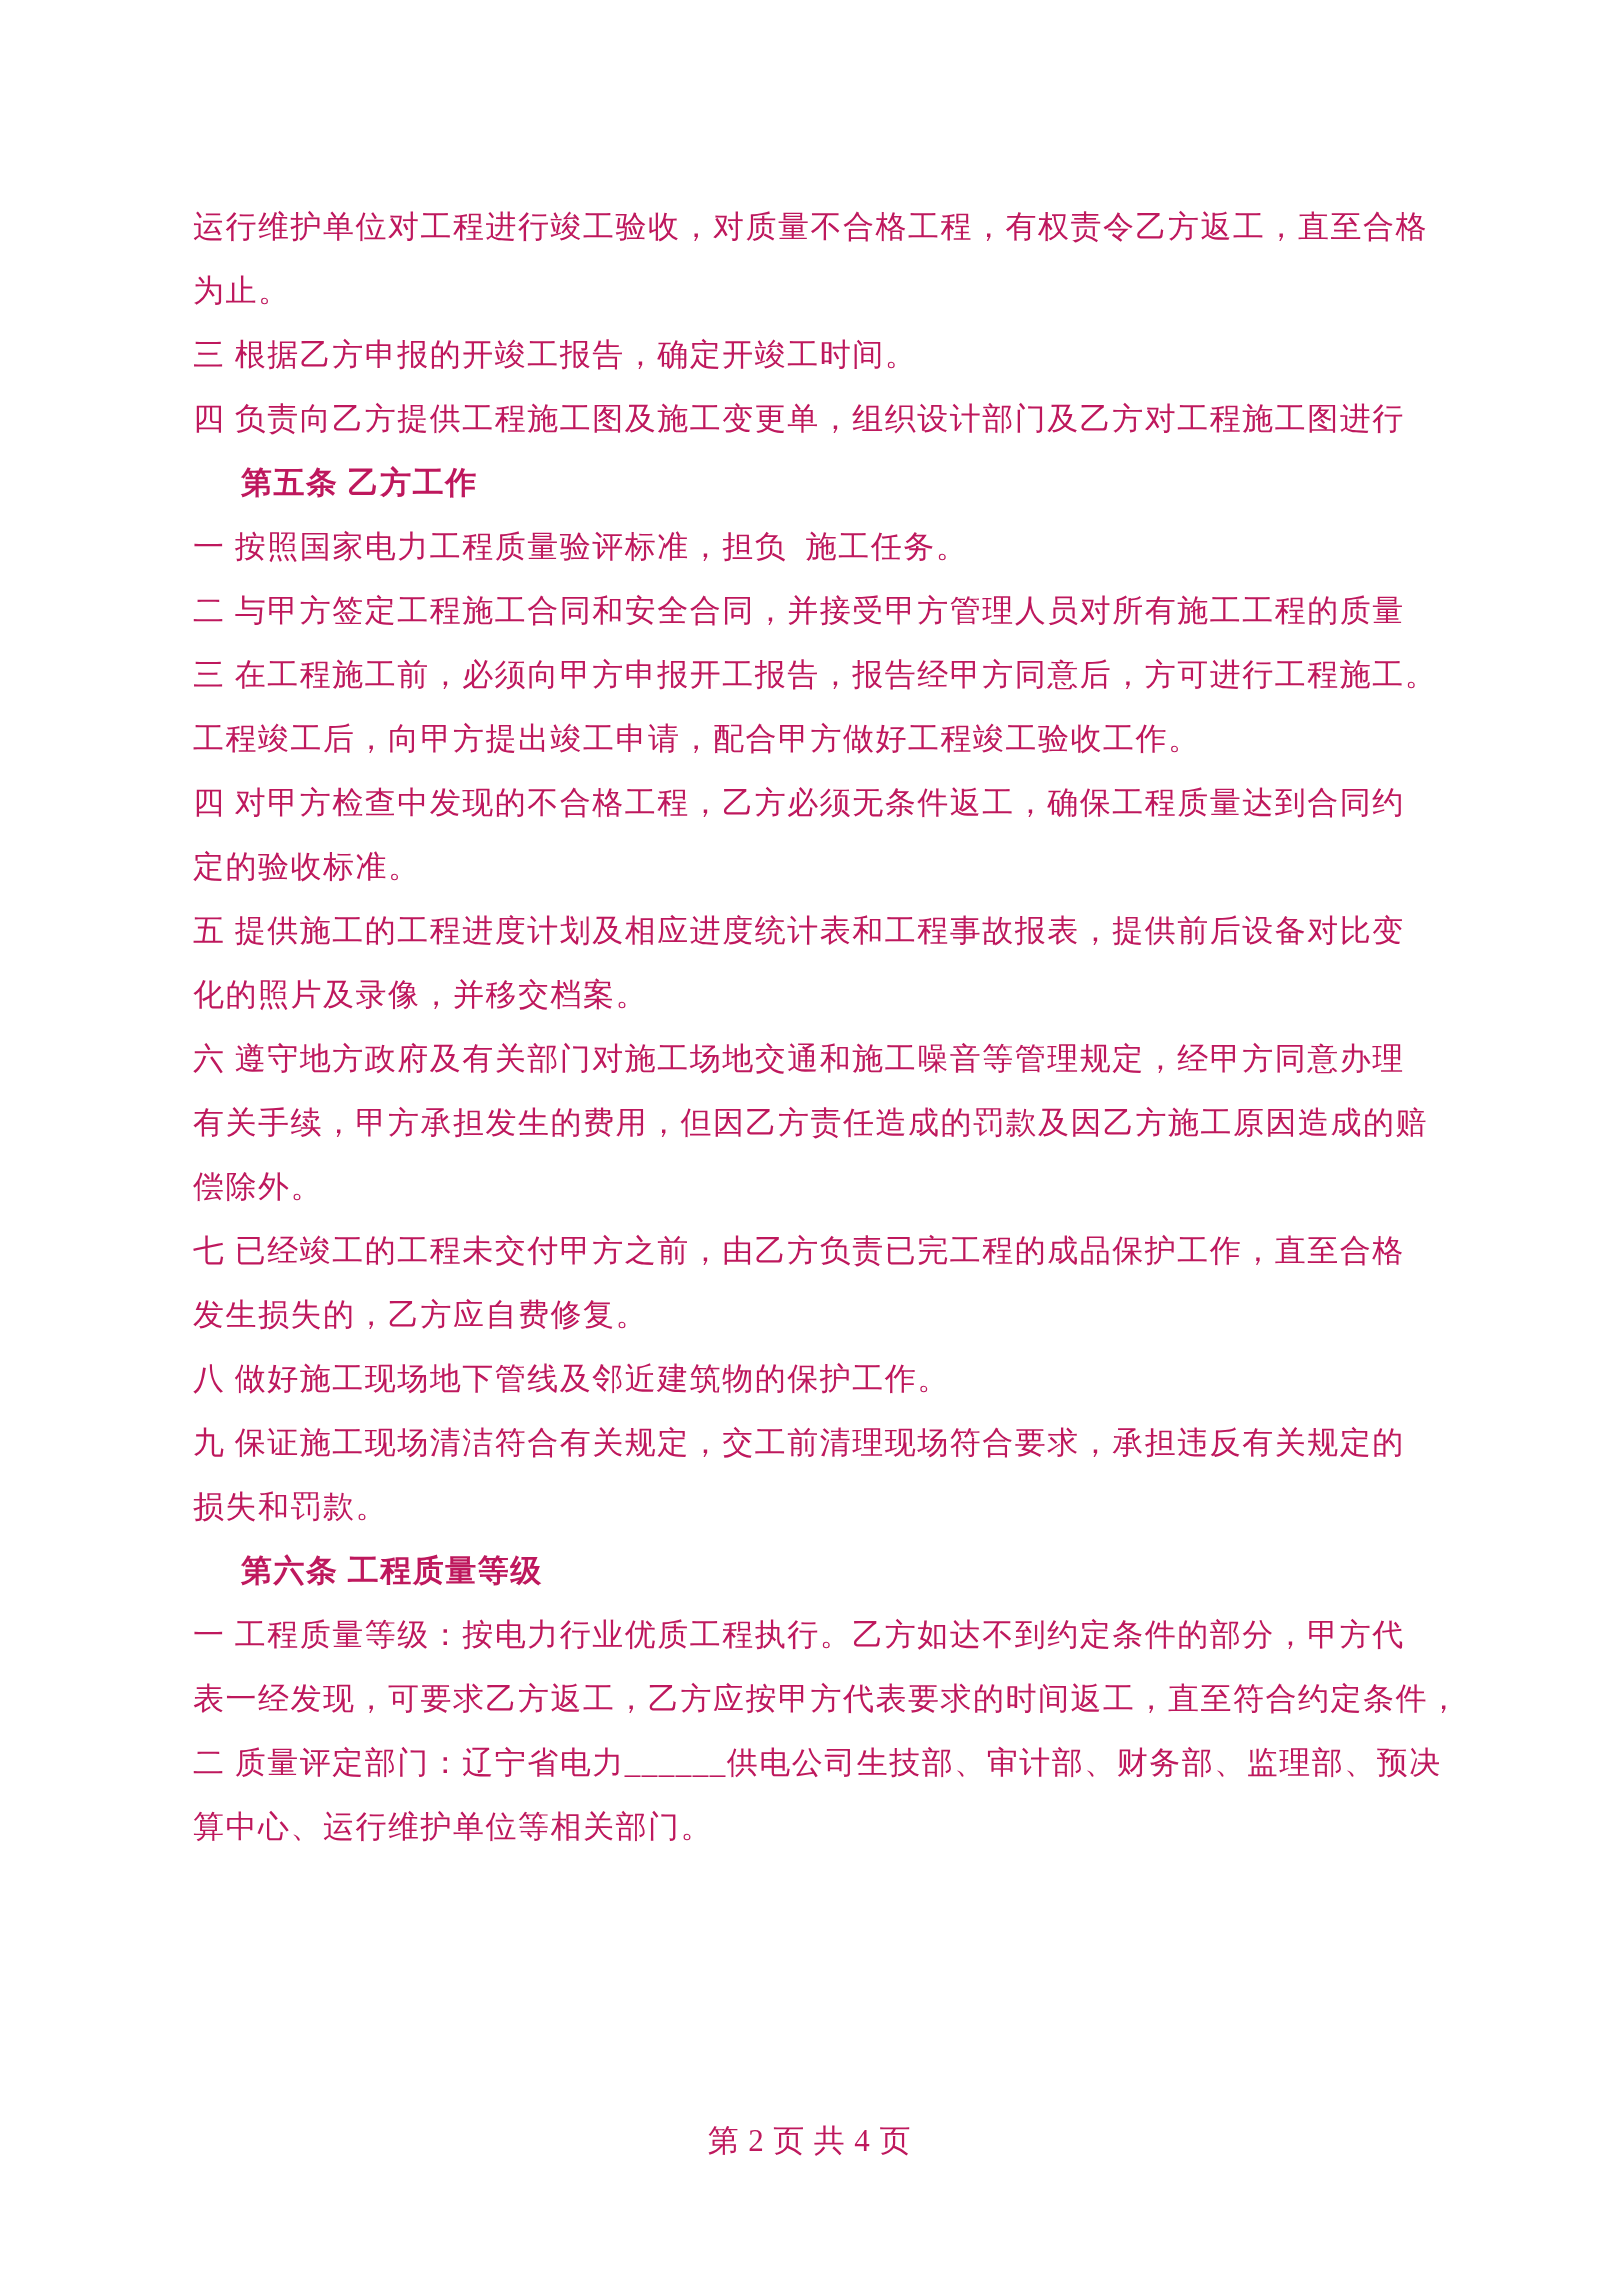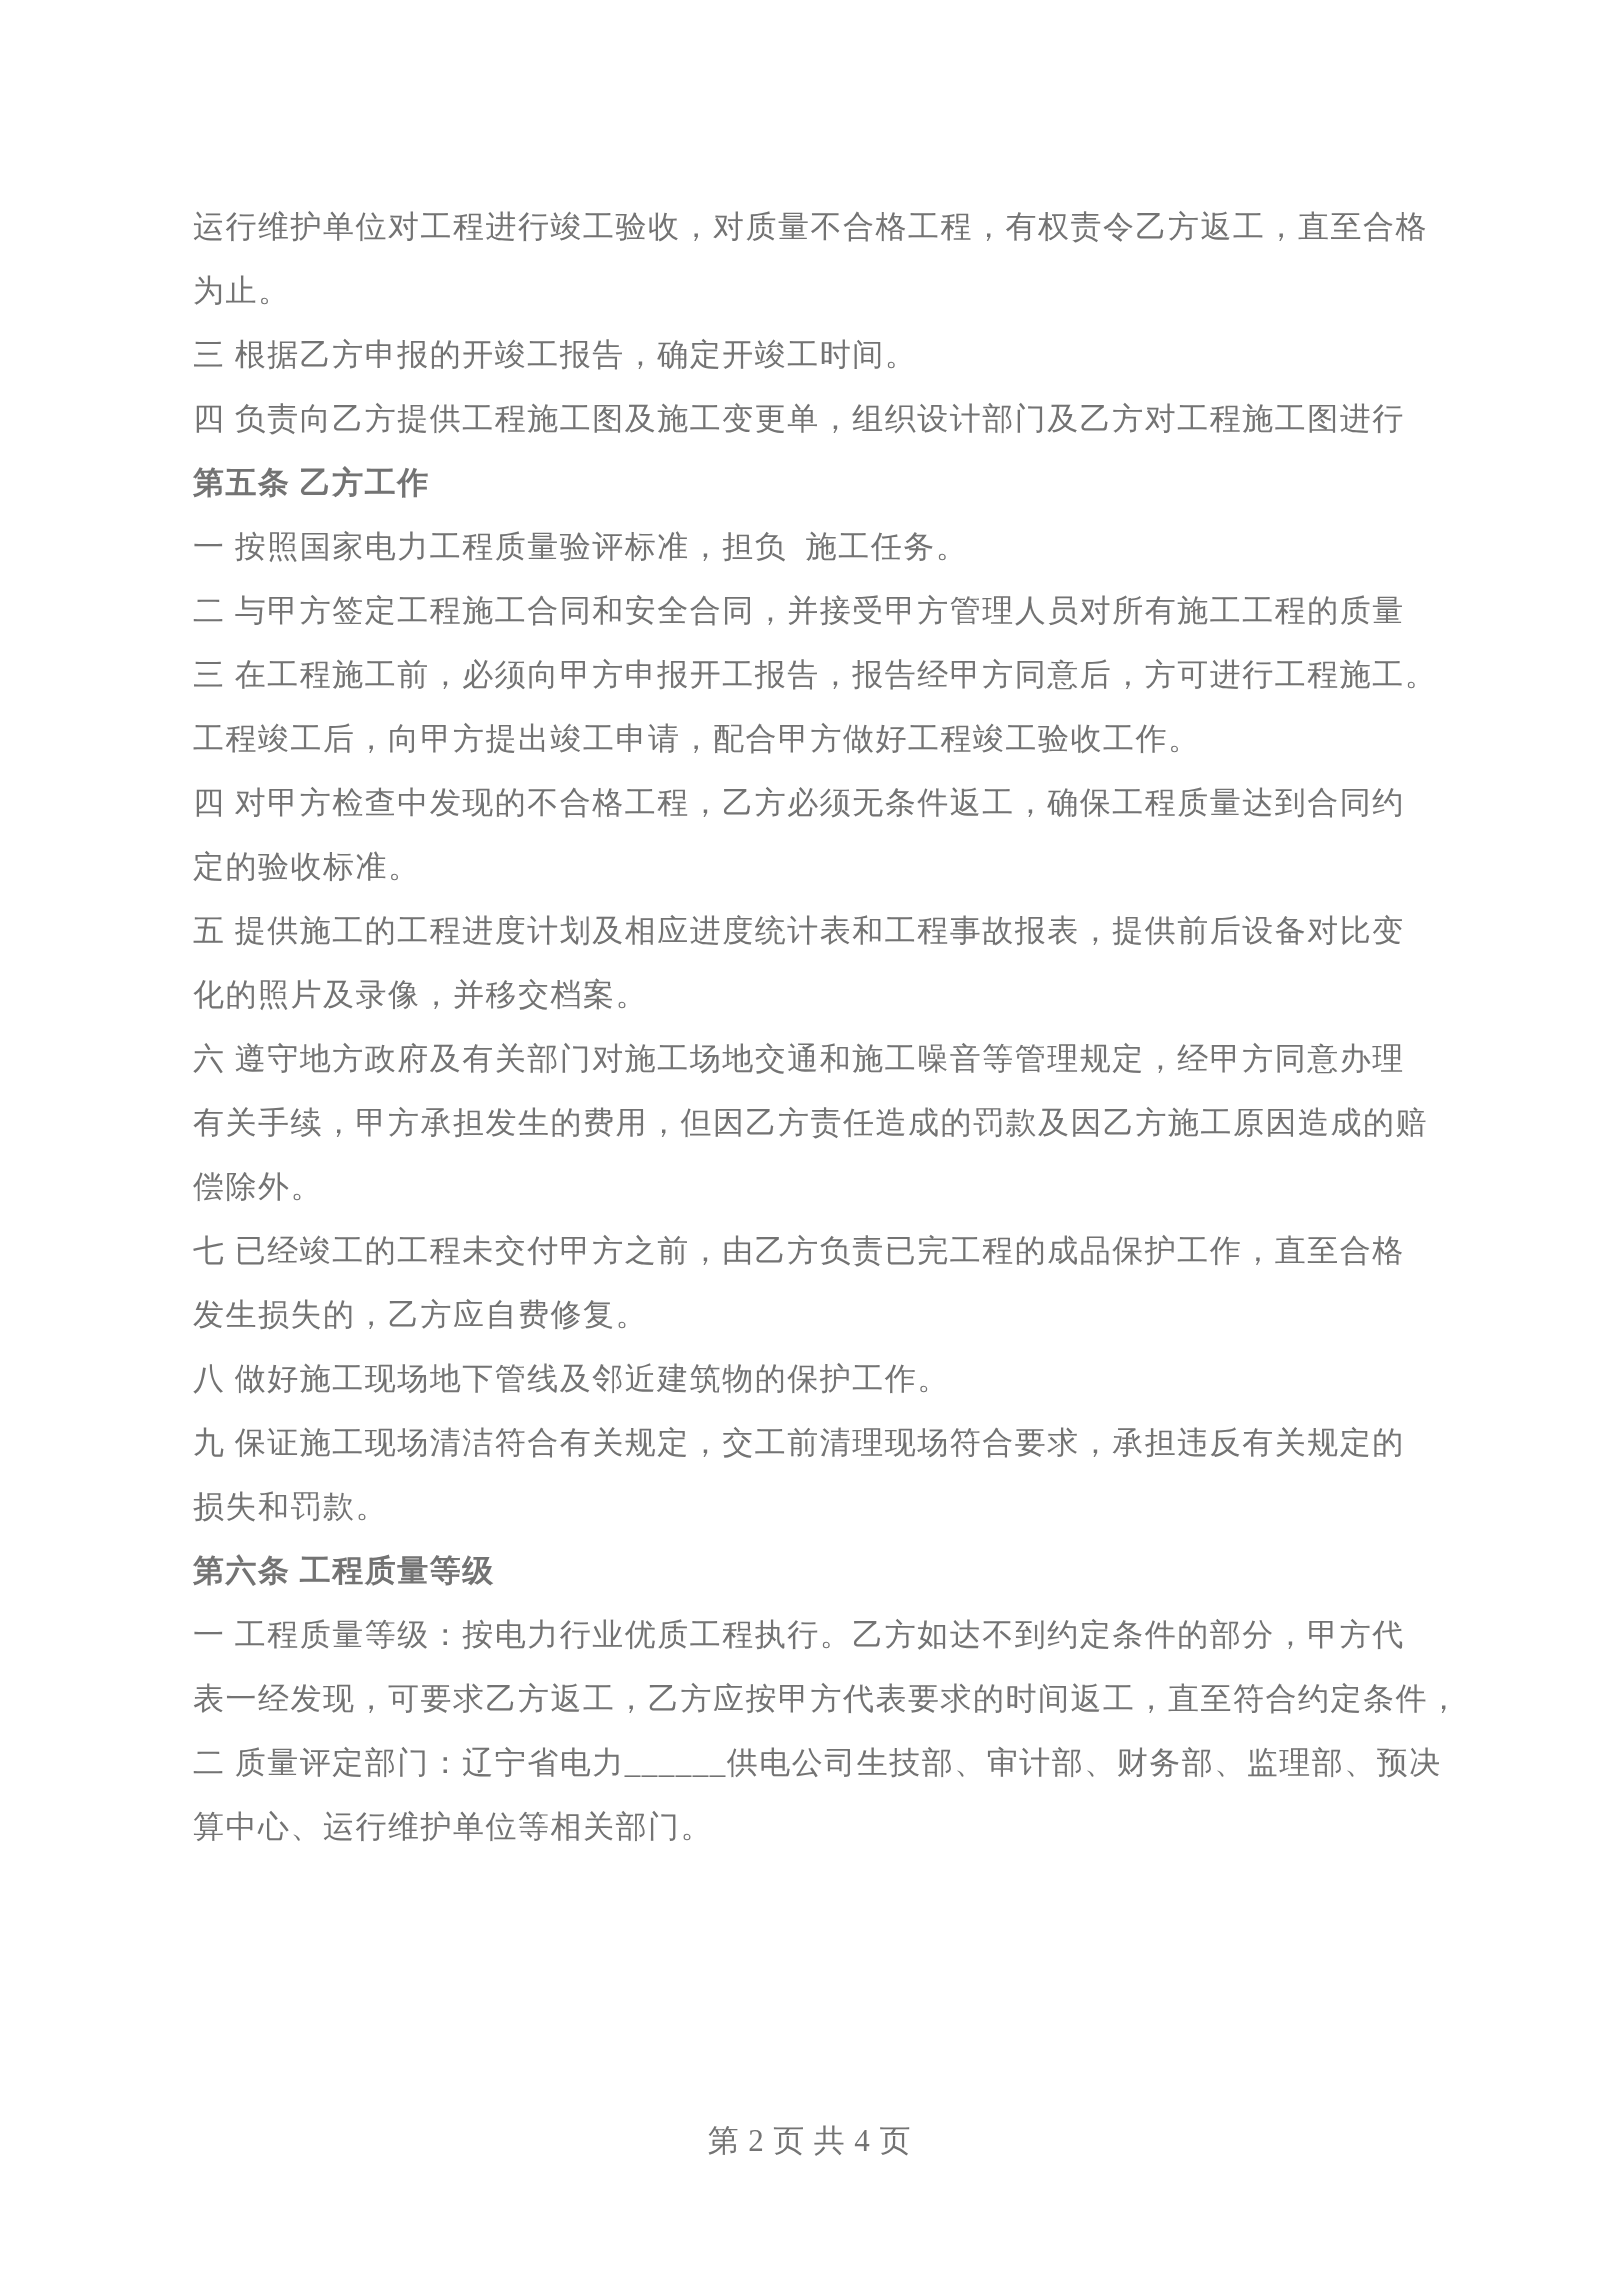--- a/index.html
+++ b/index.html
@@ -5,39 +5,40 @@
   html, body {
     margin: 0;
     padding: 0;
     background: #ffffff;
   }
   .page {
     position: relative;
     width: 1619px;
     height: 2294px;
     background: #ffffff;
-    color: #737373;
+    color: #be185d;
     font-family: "Liberation Serif", serif;
     overflow: hidden;
   }
   .content {
     position: absolute;
     left: 193px;
     top: 195px;
     width: 1255px;
   }
   .line {
     height: 64px;
     line-height: 64px;
     font-size: 31px;
     letter-spacing: 1.5px;
     white-space: pre;
   }
   .line.heading {
     font-weight: bold;
+    margin-left: 48px;
   }
   .footer {
     position: absolute;
     top: 2126px;
     left: 0;
     width: 100%;
     text-align: center;
     font-size: 31px;
     line-height: 29px;
     letter-spacing: 0.9px;

